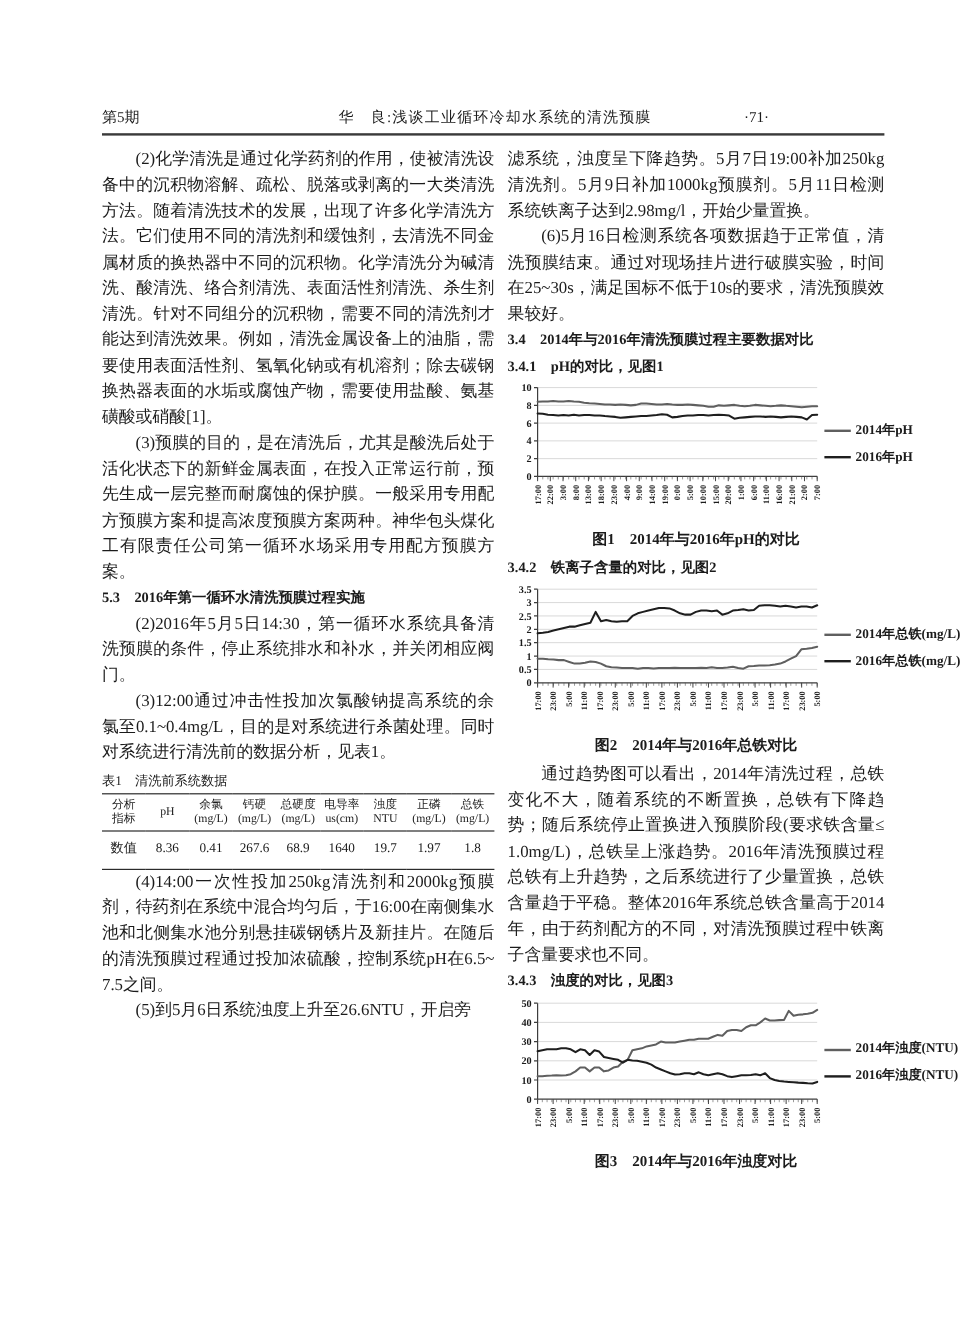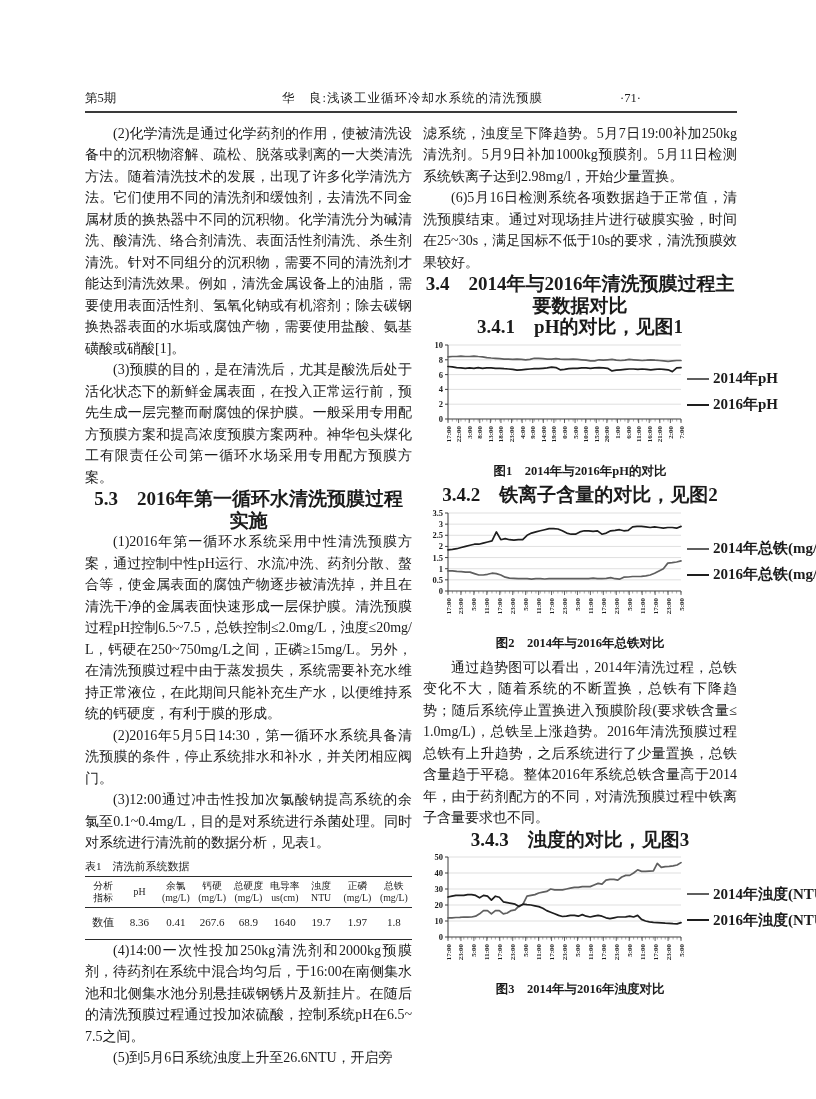--- a/index.html
+++ b/index.html
@@ -11,33 +11,33 @@
   .header{display:flex;align-items:baseline;font-size:12.5px;line-height:1;}
   .header .issue{width:120px;text-align:left;}
   .header .rtitle{flex:1;text-align:center;letter-spacing:1px;}
   .header .pageno{width:120px;text-align:left;}
   .header-rule{border-bottom:2.2px solid #3a3a3a;margin-top:6px;margin-bottom:10px;width:652px;}
   .columns{display:flex;gap:11px;align-items:flex-start;}
   .col{width:327px;flex:none;font-size:14px;line-height:21.5px;text-align:justify;word-break:break-all;}
   .col.right{width:314px;}
   p{margin:0;}
   .indent{text-indent:2em;}
-  h3{font-size:19px;line-height:21.5px;margin:0;font-weight:bold;text-align:center;text-indent:0;}
+  h3{font-size:12px;line-height:21.5px;margin:0;font-weight:bold;text-align:left;text-indent:0;}
   
   .table-caption{font-weight:normal;text-align:left;font-size:11px;line-height:1.3;margin:5px 0 3px;}
   table{width:100%;border-collapse:collapse;table-layout:fixed;}
   thead tr{border-top:1.6px solid #2b2b2b;border-bottom:0.8px solid #2b2b2b;}
   tbody tr{border-bottom:1.6px solid #2b2b2b;}
   th{font-weight:normal;font-size:9.8px;line-height:1.25;white-space:pre-line;text-align:center;padding:3px 0;}
   td{font-size:11px;text-align:center;padding:4px 0 5px;}
   
   .figure{display:flex;align-items:center;width:368px;margin:3px 0 0 -2px;}
   .figure svg{flex:none;display:block;}
   .legend{display:flex;flex-direction:column;justify-content:center;gap:11px;
-          font-size:15px;font-weight:bold;line-height:1;padding-left:2px;margin-top:-18px;}
+          font-size:11px;font-weight:bold;line-height:1;padding-left:2px;margin-top:-18px;}
   .legend-item{display:flex;align-items:center;gap:4px;white-space:nowrap;}
   .legend-line{width:22px;height:0;border-top:2px solid #222;flex:none;}
   .fig-caption{font-weight:bold;text-align:center;font-size:12.5px;line-height:1.35;margin:2px 0 5px;width:314px;}
 </style>
 </head>
 <body>
 
 <div class="page">
 
   <div class="header">
@@ -46,21 +46,20 @@
     <span class="pageno">·71·</span>
   </div>
   <div class="header-rule"></div>
 
   <div class="columns">
 
     <div class="col">
       <p class="indent">(2)化学清洗是通过化学药剂的作用，使被清洗设备中的沉积物溶解、疏松、脱落或剥离的一大类清洗方法。随着清洗技术的发展，出现了许多化学清洗方法。它们使用不同的清洗剂和缓蚀剂，去清洗不同金属材质的换热器中不同的沉积物。化学清洗分为碱清洗、酸清洗、络合剂清洗、表面活性剂清洗、杀生剂清洗。针对不同组分的沉积物，需要不同的清洗剂才能达到清洗效果。例如，清洗金属设备上的油脂，需要使用表面活性剂、氢氧化钠或有机溶剂；除去碳钢换热器表面的水垢或腐蚀产物，需要使用盐酸、氨基磺酸或硝酸[1]。</p>
       <p class="indent">(3)预膜的目的，是在清洗后，尤其是酸洗后处于活化状态下的新鲜金属表面，在投入正常运行前，预先生成一层完整而耐腐蚀的保护膜。一般采用专用配方预膜方案和提高浓度预膜方案两种。神华包头煤化工有限责任公司第一循环水场采用专用配方预膜方案。</p>
       <h3>5.3　2016年第一循环水清洗预膜过程实施</h3>
-      <p class="indent">(1)2016年第一循环水系统采用中性清洗预膜方案，通过控制中性pH运行、水流冲洗、药剂分散、螯合等，使金属表面的腐蚀产物逐步被清洗掉，并且在清洗干净的金属表面快速形成一层保护膜。清洗预膜过程pH控制6.5~7.5，总铁控制≤2.0mg/L，浊度≤20mg/L，钙硬在250~750mg/L之间，正磷≥15mg/L。另外，在清洗预膜过程中由于蒸发损失，系统需要补充水维持正常液位，在此期间只能补充生产水，以便维持系统的钙硬度，有利于膜的形成。</p>
       <p class="indent">(2)2016年5月5日14:30，第一循环水系统具备清洗预膜的条件，停止系统排水和补水，并关闭相应阀门。</p>
       <p class="indent">(3)12:00通过冲击性投加次氯酸钠提高系统的余氯至0.1~0.4mg/L，目的是对系统进行杀菌处理。同时对系统进行清洗前的数据分析，见表1。</p>
       <div class="table-caption">表1　清洗前系统数据</div>
       <table id="sys-table">
         <thead>
             <tr>
               <th>分析
 指标</th>
               <th>pH</th>
               <th>余氯

